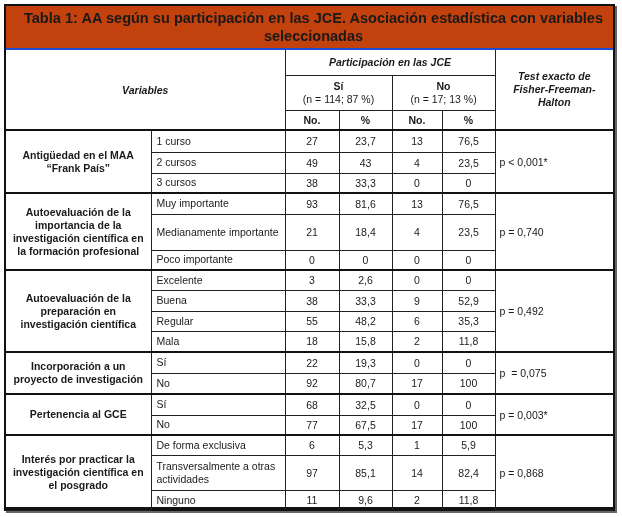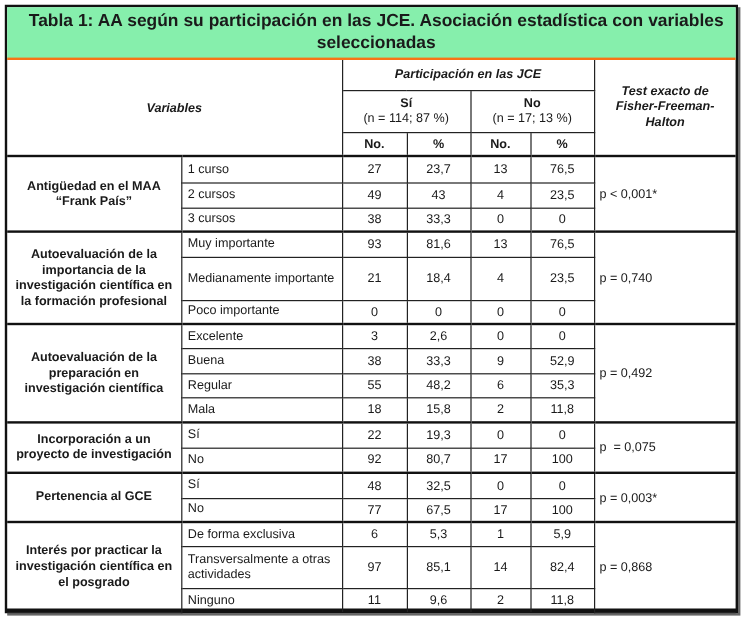--- a/index.html
+++ b/index.html
@@ -1,21 +1,21 @@
 <!DOCTYPE html>
 <html><head>
 <meta charset="utf-8">
 <style>
   html, body { margin: 0; padding: 0; background: #ffffff; }
   body { width: 622px; height: 517px; position: relative; overflow: hidden;
          font-family: "Liberation Sans", "DejaVu Sans", sans-serif; color: #1a1a1a; }
   .frame { position: absolute; left: 4px; top: 4px; width: 611px; height: 507px;
            border: 2px solid #111; border-bottom-width: 4px; box-sizing: border-box;
            box-shadow: 2px 2px 0 #666; background: #fff; }
-  .title { height: 44px; background: #86efac; border-bottom: 2px solid #f97316;
+  .title { height: 44px; background: #c2410c; border-bottom: 2px solid #1d4ed8;
            box-sizing: border-box; padding: 3px 10px 0 18px; font-weight: bold;
            font-size: 14.5px; line-height: 18px; text-align: justify;
            text-align-last: center; }
   table { border-collapse: collapse; table-layout: fixed; width: 607px; font-size: 10.5px; }
   td, th { border: 1.5px solid #222; padding: 0 4px; vertical-align: middle; box-sizing: border-box; }
   th { font-weight: bold; text-align: center; font-size: 10.5px; }
   td.var { font-weight: bold; text-align: center; font-size: 10.5px; line-height: 13px; padding: 0 6px; }
   td.cat { text-align: left; padding-left: 5px; line-height: 13px; }
   td.num { text-align: center; }
   td.p { text-align: left; }
@@ -157,21 +157,21 @@
         <td class="cat">No</td>
         <td class="num">92</td>
         <td class="num">80,7</td>
         <td class="num">17</td>
         <td class="num">100</td>
       </tr>
 
       <tr class="grp-start" style="height:21px">
         <td rowspan="2" class="var">Pertenencia al GCE</td>
         <td class="cat">Sí</td>
-        <td class="num">48</td>
+        <td class="num">68</td>
         <td class="num">32,5</td>
         <td class="num">0</td>
         <td class="num">0</td>
         <td rowspan="2" class="p">p = 0,003*</td>
       </tr>
       <tr style="height:20px">
         <td class="cat">No</td>
         <td class="num">77</td>
         <td class="num">67,5</td>
         <td class="num">17</td>

